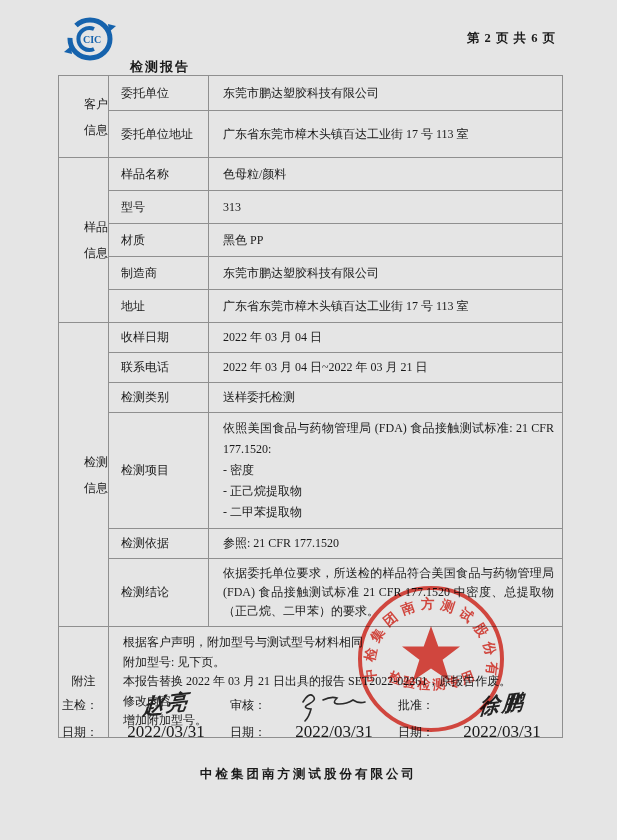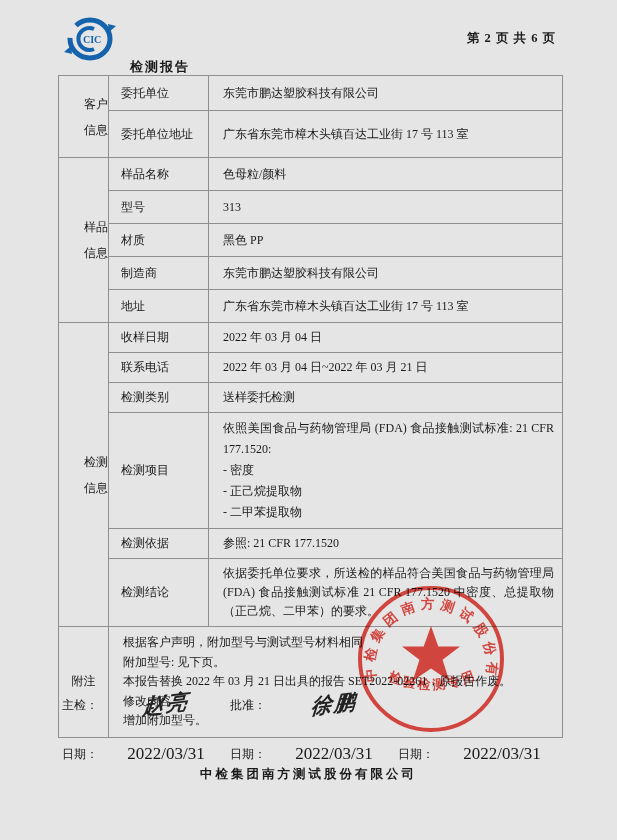--- a/index.html
+++ b/index.html
@@ -37,21 +37,21 @@
            opacity:.88; mix-blend-mode:multiply; pointer-events:none; z-index:5; }
 
   
   .sig-area { position:absolute; left:58px; top:688px; width:504px; }
   .sig-row { display:flex; }
   .sig-cell { width:168px; display:flex; align-items:center; }
   .sig-label { width:48px; padding-left:4px; font-size:12px; }
   .sig-value { flex:1; text-align:center; position:relative; height:34px; }
   .sig-name { display:inline-block; font-style:italic; font-size:21px; font-weight:bold;
               transform:rotate(-7deg) skewX(-12deg); letter-spacing:2px; color:#222; margin-top:2px; }
-  .date-row { margin-top:22px; }
+  .date-row { }
   .date-row .sig-value { height:auto; font-size:17px; }
 
   
   .footer { position:absolute; left:0; top:766px; width:617px; text-align:center; }
   .f-company { font-weight:bold; font-size:12.5px; letter-spacing:3px; }
   .f-line { margin-top:4px; font-size:11.5px; letter-spacing:.5px; }
   .f-link { color:#0000dd; text-decoration:underline; font-family:"Liberation Mono","DejaVu Sans Mono",monospace; font-size:10.5px; }
 </style>
 </head>
 <body>
@@ -157,20 +157,28 @@
     </tr>
   </tbody>
     </table>
 
   <div class="sig-area">
     <div class="sig-row">
       <div class="sig-cell">
         <span class="sig-label">主检：</span>
         <span class="sig-value">
           <span class="sig-name">赵亮</span>
+        </span>
+      </div>
+      <div class="sig-cell">
+        <span class="sig-label">审核：</span>
+        <span class="sig-value">
+          <svg width="90" height="34" viewBox="0 0 90 34">
+            <path d="M14 14 q6 -10 10 -6 q4 4 -4 8 q-8 4 2 5 q-2 8 -6 12 M34 12 q8 -4 14 -2 q-6 6 2 6 q8 0 14 -4 q6 4 12 2" fill="none" stroke="#2a2a2a" stroke-width="1.6" stroke-linecap="round"></path>
+          </svg>
         </span>
       </div>
       <div class="sig-cell">
         <span class="sig-label">批准：</span>
         <span class="sig-value">
           <span class="sig-name">徐鹏</span>
         </span>
       </div>
     </div>
     <div class="sig-row date-row">

